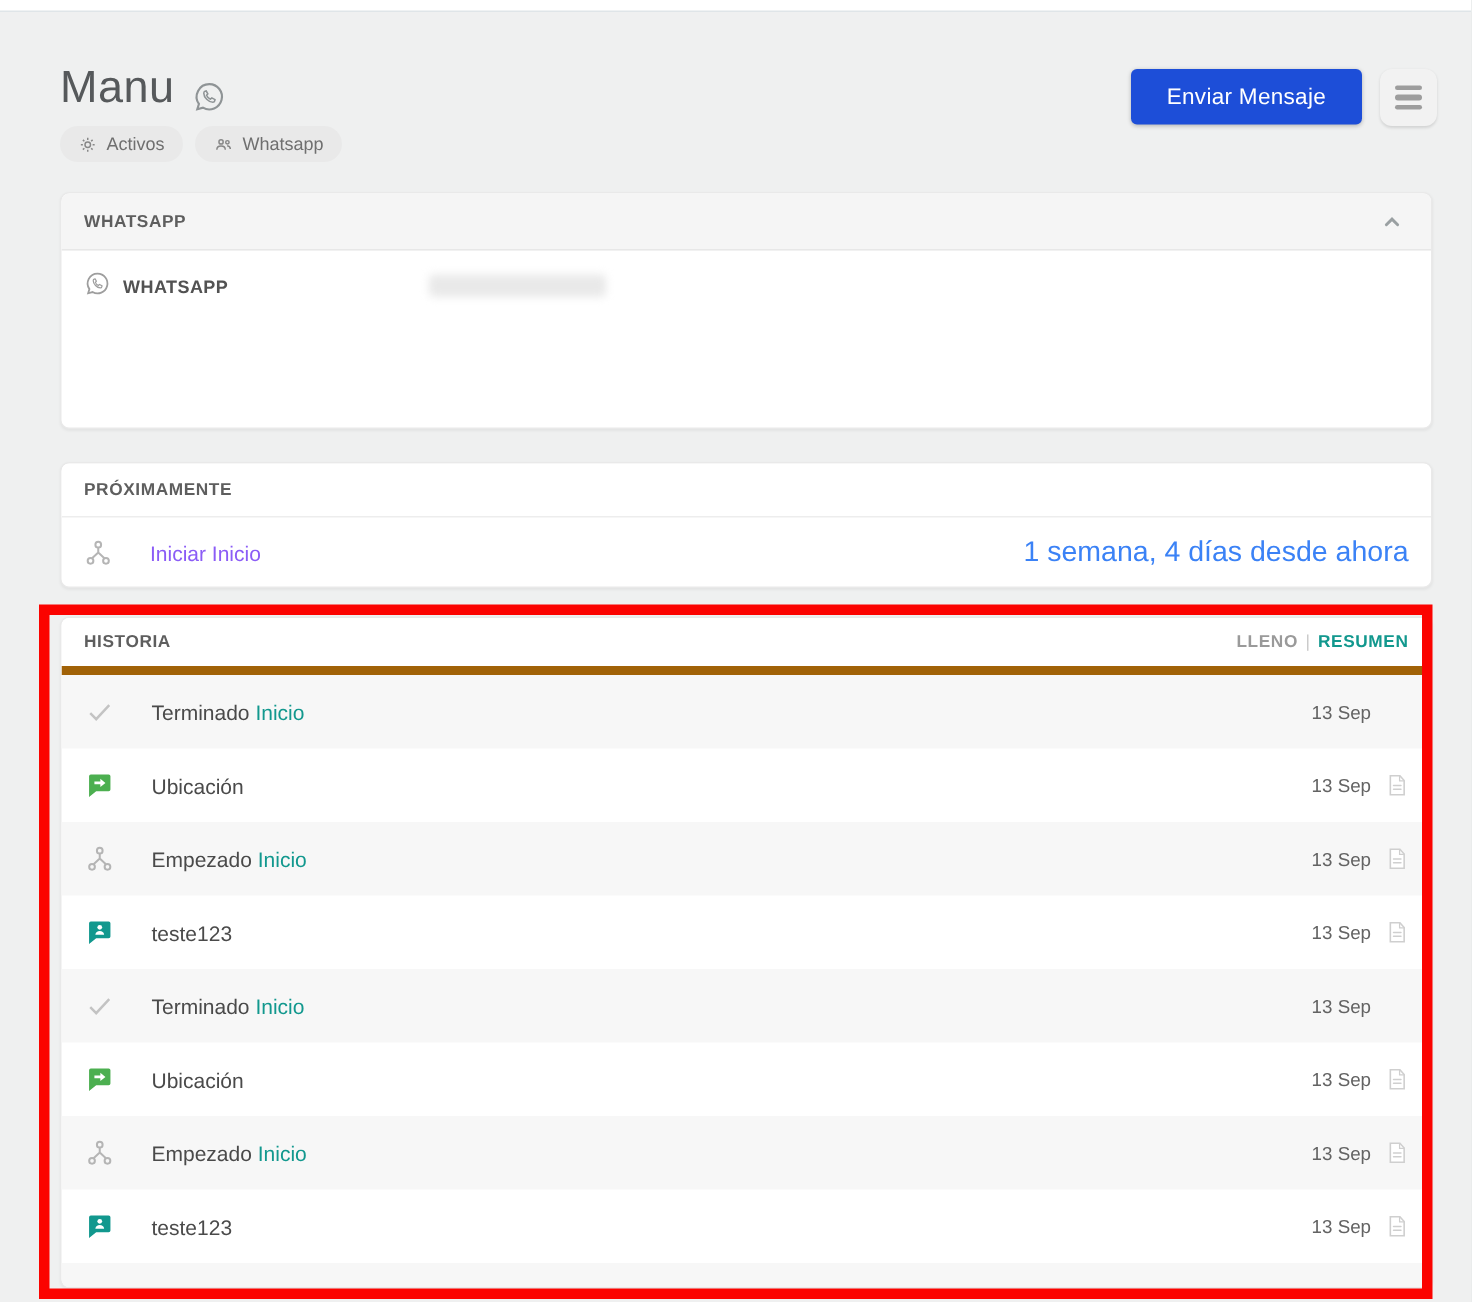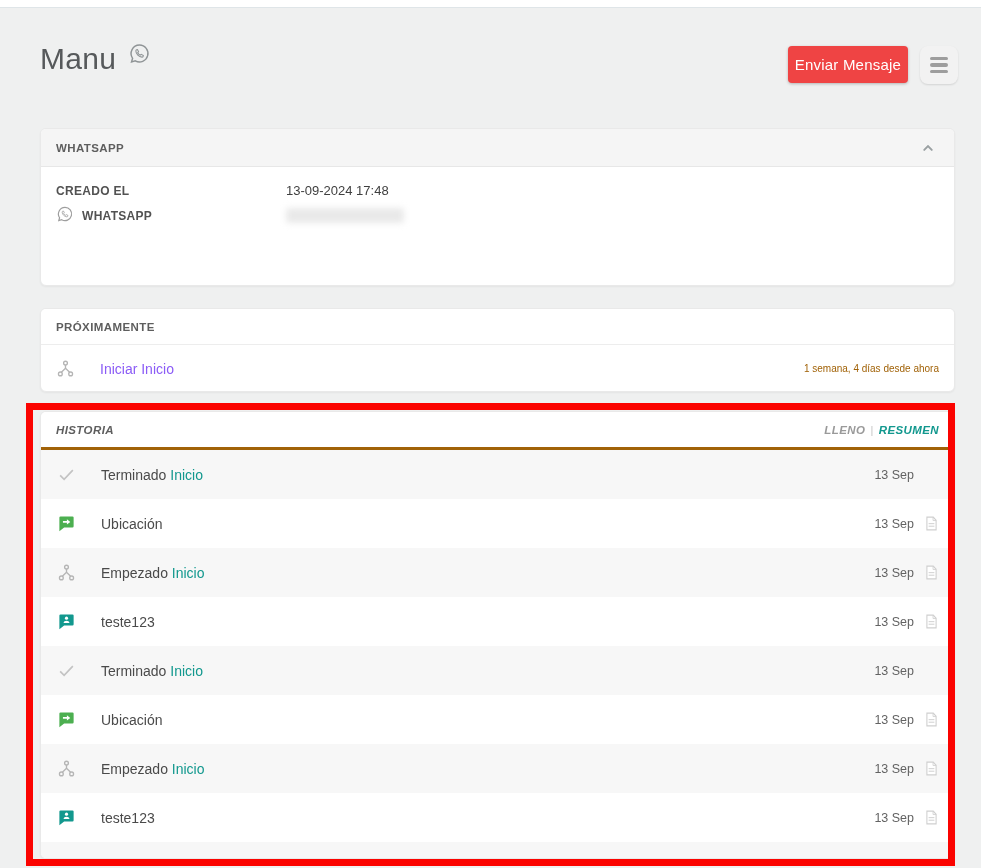--- a/index.html
+++ b/index.html
@@ -2,30 +2,30 @@
 <html><head>
 <meta charset="utf-8">
 <style>
   * { margin:0; padding:0; box-sizing:border-box; }
   body { background:#e4e6e6; font-family:"Liberation Sans", sans-serif; }
   .page { position:relative; width:981px; height:868px; background:#eff0f0; overflow:hidden; }
   .topbar { position:absolute; top:0; left:0; right:0; height:8px; background:#fff; border-bottom:1px solid #dfe5e8; }
 
   
   .header { position:absolute; left:40px; top:42px; }
-  .title-row { display:flex; align-items:flex-start; gap:12px; }
+  .title-row { display:flex; align-items:flex-end; gap:12px; }
   .title-row h1 { font-size:30px; font-weight:400; color:#56595b; letter-spacing:.3px; }
   .wa-title-icon svg { display:block; }
   .tags { display:flex; gap:8px; margin-top:8px; }
   .tag { display:flex; align-items:center; gap:6px; background:#e9e9e9; border-radius:13px;
          padding:5px 12px; font-size:12px; color:#6f6f6f; cursor:pointer; }
   .tag .ticon { display:flex; }
 
   .actions { position:absolute; top:46px; right:23px; display:flex; gap:12px; align-items:flex-start; }
-  .send-btn { height:37px; padding:0 7px; background:#ef4444; color:#fff; border:none; border-radius:4px;
+  .send-btn { height:37px; padding:0 24px; background:#1d4ed8; color:#fff; border:none; border-radius:4px;
               font-family:inherit; font-size:15px; font-weight:500; letter-spacing:.2px; cursor:pointer;
               box-shadow:0 1px 3px rgba(0,0,0,.25); }
   .menu-btn { width:38px; height:38px; background:#f2f2f2; border:none; border-radius:8px; cursor:pointer;
               display:flex; flex-direction:column; justify-content:center; align-items:center; gap:3px;
               box-shadow:0 1px 2px rgba(0,0,0,.12); }
   .menu-btn .bar { width:18px; height:3.5px; background:#9d9d9d; border-radius:2px; }
 
   
   .card { position:absolute; background:#fff; border-radius:6px; border:1px solid #e9e9e9;
           box-shadow:0 1px 2px rgba(0,0,0,.05); overflow:hidden; }
@@ -40,24 +40,24 @@
   .d-label { width:230px; font-size:12px; font-weight:700; color:#525252; letter-spacing:.3px;
              display:flex; align-items:center; gap:8px; }
   .d-value { font-size:13px; color:#3f3f3f; }
   .redacted { width:118px; height:15px; background:#e9e9e9; border-radius:3px; filter:blur(3px); }
 
   .card-upcoming { left:40px; top:308px; width:915px; height:84px; }
   .card-upcoming .card-header { height:36px; background:#fff; border-bottom:1px solid #ededed; }
   .u-row { display:flex; align-items:center; height:47px; padding:0 15px; }
   .u-icon { width:22px; display:flex; }
   .u-label { margin-left:22px; font-size:14px; color:#8b5cf6; }
-  .u-time { margin-left:auto; font-size:10px; color:#a16207; }
+  .u-time { margin-left:auto; font-size:19px; color:#3b82f6; }
 
   .card-history { left:40px; top:411px; width:915px; height:448px; z-index:1; }
-  .card-history .card-header { height:38px; background:#fff; border-bottom:3px solid #a16207;font-style:italic; }
+  .card-history .card-header { height:38px; background:#fff; border-bottom:6px solid #a16207; }
   .h-filters { display:flex; align-items:center; gap:5px; font-size:11.5px; font-weight:700; }
   .h-filter-full { color:#9a9a9a; cursor:pointer; }
   .h-filter-sep { color:#c9c9c9; font-weight:400; }
   .h-filter-summary { color:#12988e; cursor:pointer; }
   .h-row { display:flex; align-items:center; height:49px; padding:0 14px 0 16px; cursor:pointer; }
   .h-row.odd { background:#f7f7f7; }
   .h-icon { width:22px; display:flex; }
   .h-text { margin-left:22px; font-size:14px; color:#4a4a4a; }
   .h-text a { color:#12988e; text-decoration:none; }
   .h-right { margin-left:auto; display:flex; align-items:center; gap:9px; }
@@ -79,20 +79,42 @@
   <div class="header">
     <div class="title-row">
       <h1>Manu</h1>
       <span class="wa-title-icon">
         <svg width="23" height="23" viewBox="0 0 24 24" fill="none" stroke="#8f9496" stroke-width="1.5">
           <path d="M12 3.2a8.8 8.8 0 1 1-4.4 16.4l-3.9 1.1 1.1-3.7A8.8 8.8 0 0 1 12 3.2z"></path>
           <path d="M9 8.2c-.4.1-.8.7-.8 1.3 0 2.9 3.3 6.3 6.3 6.3.6 0 1.2-.4 1.3-.9l.2-.9-2.2-1.2-1 .9c-1.2-.5-2.2-1.5-2.7-2.7l.9-1-1.1-2z" stroke-width="1.1"></path>
         </svg>
       </span>
     </div>
+    <div class="tags" id="tags">
+        <span class="tag">
+          <span class="ticon">
+            <svg width="13" height="13" viewBox="0 0 24 24" fill="none" stroke="#878787" stroke-width="1.8">
+              <circle cx="12" cy="12" r="3.4"></circle>
+              <path d="M12 3.5V6M12 18v2.5M3.5 12H6M18 12h2.5M6 6l1.8 1.8M16.2 16.2L18 18M18 6l-1.8 1.8M7.8 16.2L6 18"></path>
+            </svg>
+          </span>
+          <span>Activos</span>
+        </span>
+        <span class="tag">
+          <span class="ticon">
+            <svg width="14" height="13" viewBox="0 0 24 24" fill="none" stroke="#878787" stroke-width="1.8">
+              <circle cx="9" cy="8.5" r="2.6"></circle>
+              <path d="M3.8 18c0-2.9 2.3-4.5 5.2-4.5s5.2 1.6 5.2 4.5"></path>
+              <circle cx="16.8" cy="9" r="2.1"></circle>
+              <path d="M16.5 13.3c2.3.3 3.9 1.7 3.9 4"></path>
+            </svg>
+          </span>
+          <span>Whatsapp</span>
+        </span>
+      </div>
   </div>
 
   <div class="actions">
     <button class="send-btn">Enviar Mensaje</button>
     <button class="menu-btn">
       <span class="bar"></span>
       <span class="bar"></span>
       <span class="bar"></span>
     </button>
   </div>
@@ -102,26 +124,20 @@
       <span>WHATSAPP</span>
       <button class="chevron-btn">
         <svg width="18" height="18" viewBox="0 0 24 24" fill="none" stroke="#9aa0a2" stroke-width="2.6" stroke-linecap="round">
             <path d="M7 14.5l5-5 5 5"></path>
           </svg>
       </button>
     </div>
     <div class="details-body" id="details-body">
         <div class="d-row">
           <div class="d-label">
-            <span>CREADO EL</span>
-          </div>
-          <div class="d-value">13-09-2024 17:48</div>
-        </div>
-        <div class="d-row">
-          <div class="d-label">
             <span><svg width="18" height="18" viewBox="0 0 24 24" fill="none" stroke="#9e9e9e" stroke-width="1.6">
                 <path d="M12 3.2a8.8 8.8 0 1 1-4.4 16.4l-3.9 1.1 1.1-3.7A8.8 8.8 0 0 1 12 3.2z"></path>
                 <path d="M9 8.2c-.4.1-.8.7-.8 1.3 0 2.9 3.3 6.3 6.3 6.3.6 0 1.2-.4 1.3-.9l.2-.9-2.2-1.2-1 .9c-1.2-.5-2.2-1.5-2.7-2.7l.9-1-1.1-2z" stroke-width="1.1"></path>
               </svg></span>
             <span>WHATSAPP</span>
           </div>
           <div class="redacted"></div>
         </div>
       </div>
   </div>

